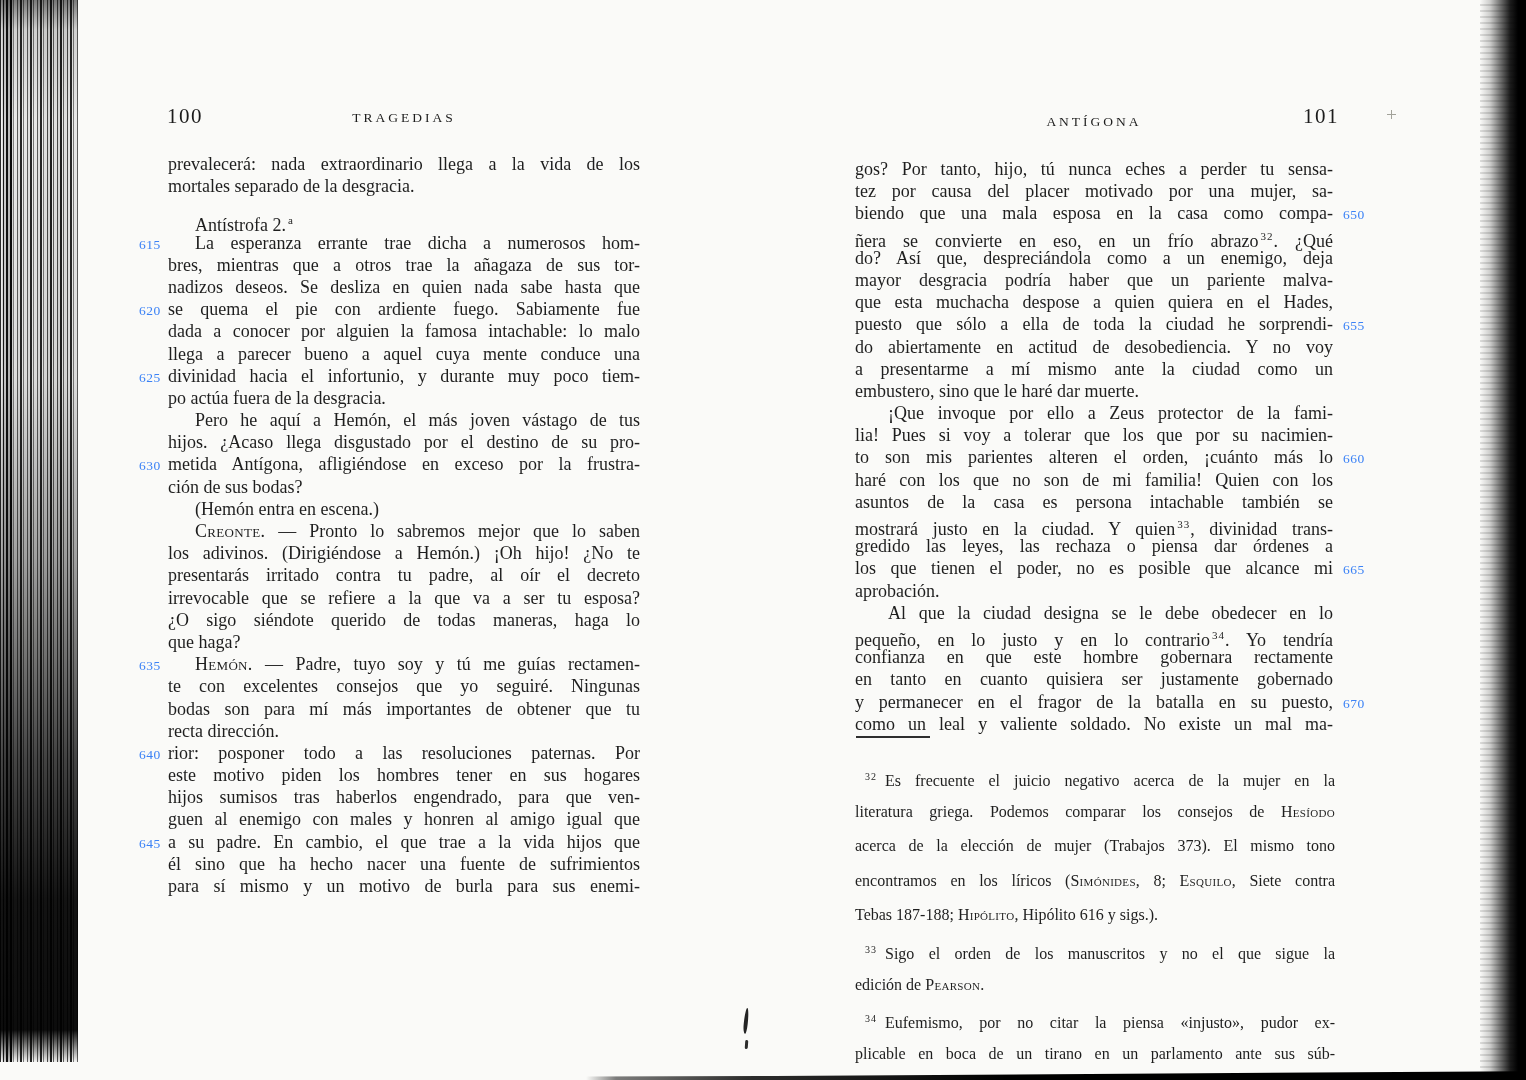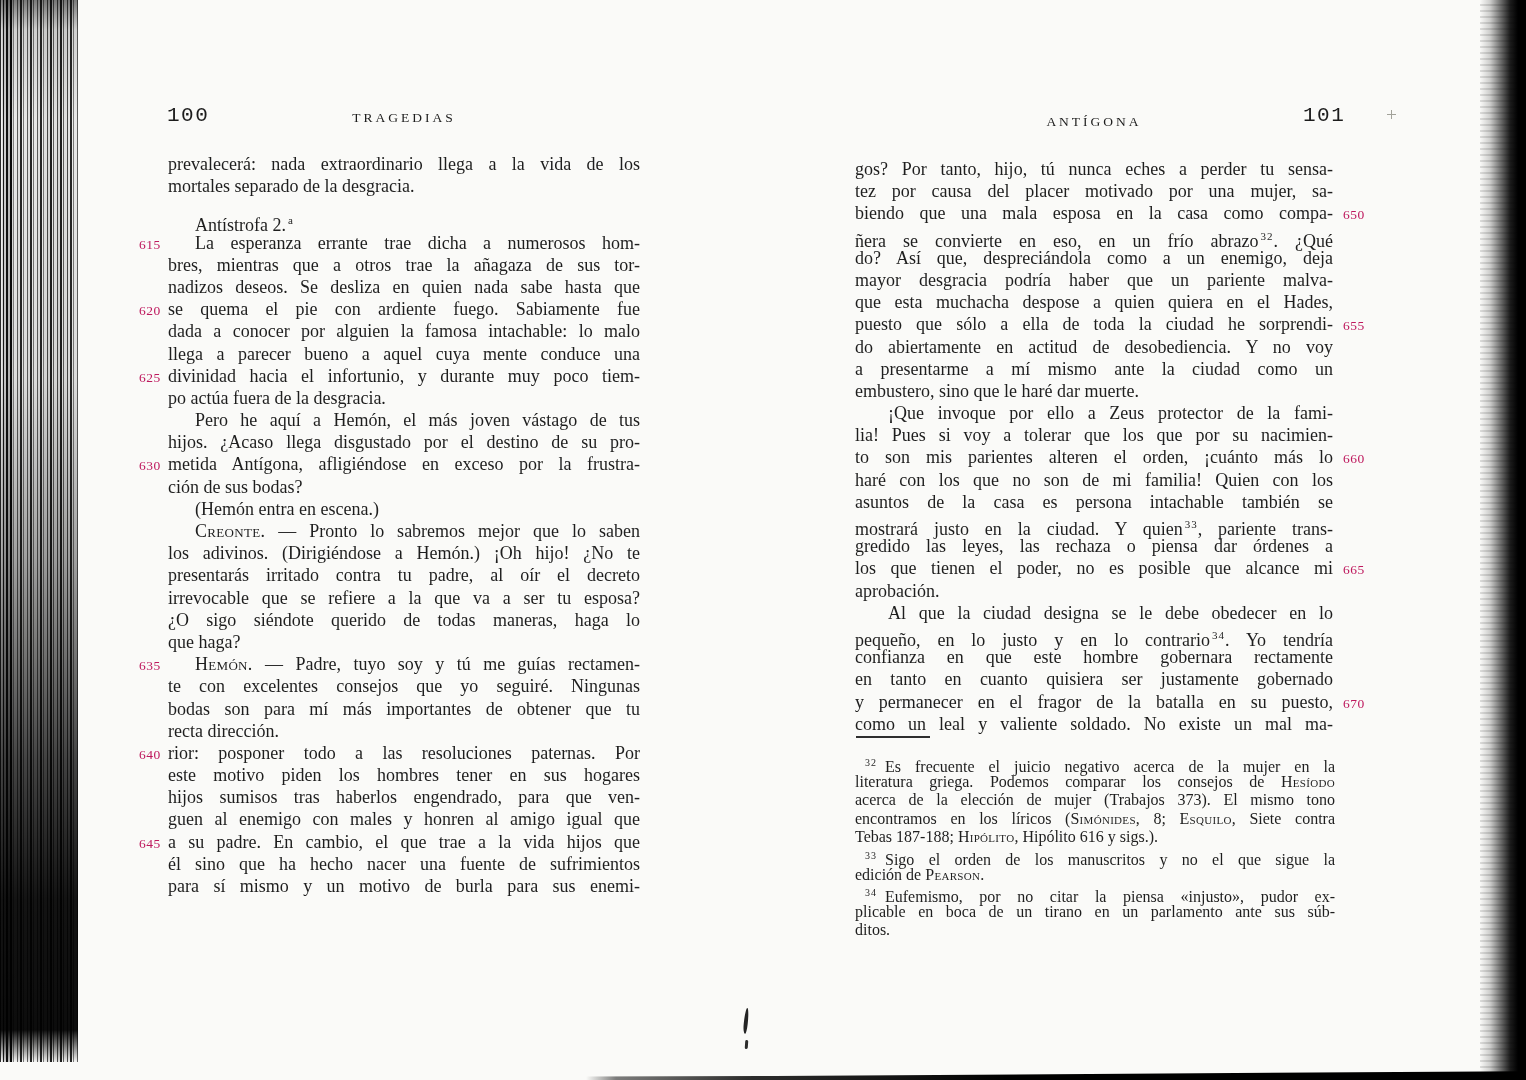--- a/index.html
+++ b/index.html
@@ -1,49 +1,49 @@
 <!DOCTYPE html>
 <html><head>
 <meta charset="utf-8">
 <style>
   html,body{margin:0;padding:0;background:#e9e9e6;}
   .scan{position:relative;width:1526px;height:1080px;background:#fafaf8;overflow:hidden;
         font-family:"Liberation Serif","DejaVu Serif",serif;color:#1e1e1e;}
   .page{position:absolute;inset:0;}
 
   
-  .pnum{position:absolute;font-size:21px;letter-spacing:1.5px;color:#1c1c1c;font-family:Liberation Mono, monospace;}
+  .pnum{position:absolute;font-size:21px;letter-spacing:1.5px;color:#1c1c1c;}
   .pnum-left{left:167px;top:104px;}
   .pnum-right{left:1303px;top:104px;}
   .rtitle{position:absolute;font-size:13.5px;letter-spacing:3px;color:#1c1c1c;text-align:center;}
   .rtitle-left{left:168px;top:110px;width:472px;}
   .rtitle-right{left:855px;top:114px;width:478px;}
 
   
   .text-block{position:absolute;}
   .main-left{left:168px;top:153px;width:472px;font-size:18px;}
   .main-right{left:855px;top:158px;width:478px;font-size:18px;}
   .fn{left:855px;top:750px;width:480px;font-size:16px;}
 
   .line{position:relative;height:22.2px;line-height:22.2px;
         text-align:justify;text-align-last:justify;white-space:normal;}
-  .fn .line{height:18.6px;line-height:26px;}
+  .fn .line{height:18.6px;line-height:21px;margin-top:16px;}
   .line.last{text-align-last:left;}
   .line.gap{margin-top:12px;}
   .main-left .line.ind{padding-left:27px;}
   .main-right .line.ind{padding-left:33px;}
   .fn .line.ind{padding-left:8px;}
 
   .s-r{font-style:normal;}
   .s-i{}
   .s-sc{font-variant:small-caps;letter-spacing:.3px;}
   .s-sp{vertical-align:super;font-size:11px;letter-spacing:1px;margin-left:2px;}
   .fn .s-sp{font-size:10px;}
 
-  .lnum{position:absolute;top:2px;font-size:13.5px;letter-spacing:.5px;color:#be185d;}
+  .lnum{position:absolute;top:2px;font-size:13.5px;letter-spacing:.5px;color:#3b82f6;}
   .main-left .lnum{left:-29px;}
   .main-right .lnum{left:calc(100% + 10px);}
 
   .fnrule{position:absolute;left:856px;top:736px;width:74px;height:2px;background:#2e2e2e;}
 
   
   .binding{position:absolute;left:0;top:0;width:78px;height:1062px;background:
     linear-gradient(to bottom, rgba(0,0,0,.5) 0px, rgba(0,0,0,.15) 30px, rgba(0,0,0,.05) 120px,
       rgba(0,0,0,.1) 380px, rgba(0,0,0,.35) 560px, rgba(0,0,0,.72) 760px,
       rgba(0,0,0,.92) 900px, rgba(0,0,0,.95) 1030px, rgba(0,0,0,0) 1062px),
@@ -132,21 +132,21 @@
         <div class="line"><span class="s-r">que esta muchacha despose a quien quiera en el Hades,</span></div>
         <div class="line"><span class="lnum">655</span><span class="s-r">puesto que sólo a ella de toda la ciudad he sorprendi-</span></div>
         <div class="line"><span class="s-r">do abiertamente en actitud de desobediencia. Y no voy</span></div>
         <div class="line"><span class="s-r">a presentarme a mí mismo ante la ciudad como un</span></div>
         <div class="line last"><span class="s-r">embustero, sino que le haré dar muerte.</span></div>
         <div class="line ind"><span class="s-r">¡Que invoque por ello a Zeus protector de la fami-</span></div>
         <div class="line"><span class="s-r">lia! Pues si voy a tolerar que los que por su nacimien-</span></div>
         <div class="line"><span class="lnum">660</span><span class="s-r">to son mis parientes alteren el orden, ¡cuánto más lo</span></div>
         <div class="line"><span class="s-r">haré con los que no son de mi familia! Quien con los</span></div>
         <div class="line"><span class="s-r">asuntos de la casa es persona intachable también se</span></div>
-        <div class="line"><span class="s-r">mostrará justo en la ciudad. Y quien</span><span class="s-sp">33</span><span class="s-r">, pariente trans-</span></div>
+        <div class="line"><span class="s-r">mostrará justo en la ciudad. Y quien</span><span class="s-sp">33</span><span class="s-r">, divinidad trans-</span></div>
         <div class="line"><span class="s-r">gredido las leyes, las rechaza o piensa dar órdenes a</span></div>
         <div class="line"><span class="lnum">665</span><span class="s-r">los que tienen el poder, no es posible que alcance mi</span></div>
         <div class="line last"><span class="s-r">aprobación.</span></div>
         <div class="line ind"><span class="s-r">Al que la ciudad designa se le debe obedecer en lo</span></div>
         <div class="line"><span class="s-r">pequeño, en lo justo y en lo contrario</span><span class="s-sp">34</span><span class="s-r">. Yo tendría</span></div>
         <div class="line"><span class="s-r">confianza en que este hombre gobernara rectamente</span></div>
         <div class="line"><span class="s-r">en tanto en cuanto quisiera ser justamente gobernado</span></div>
         <div class="line"><span class="lnum">670</span><span class="s-r">y permanecer en el fragor de la batalla en su puesto,</span></div>
         <div class="line"><span class="s-r">como un leal y valiente soldado. No existe un mal ma-</span></div>
       </div>

